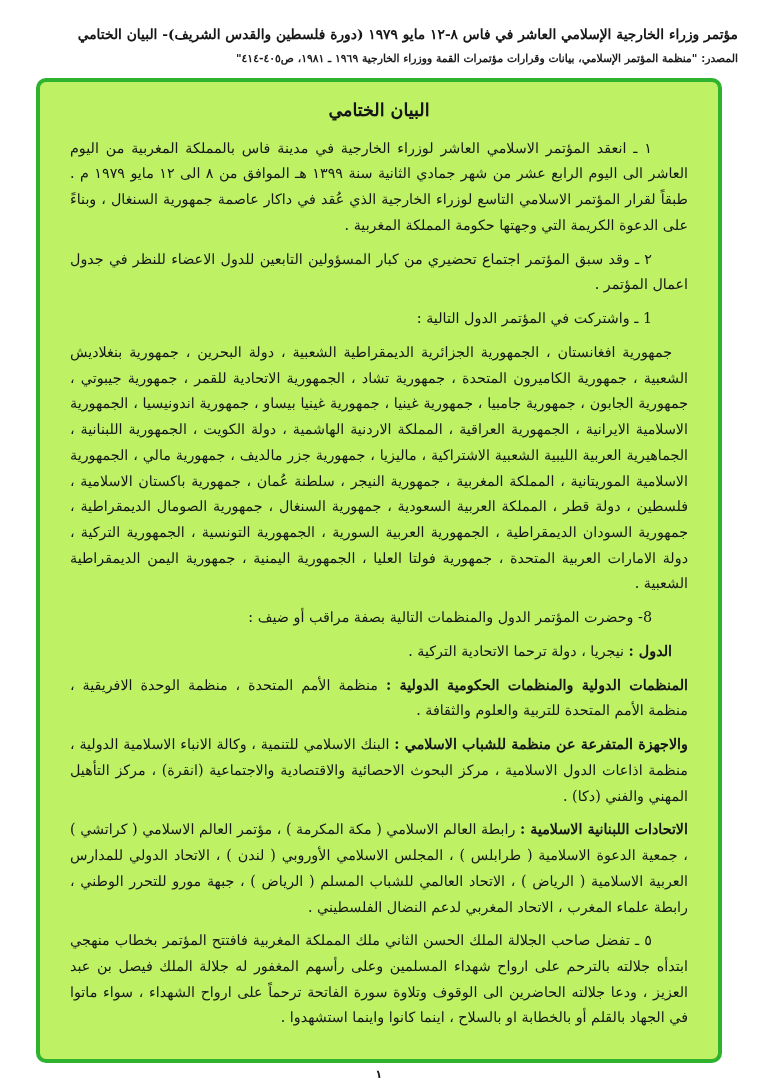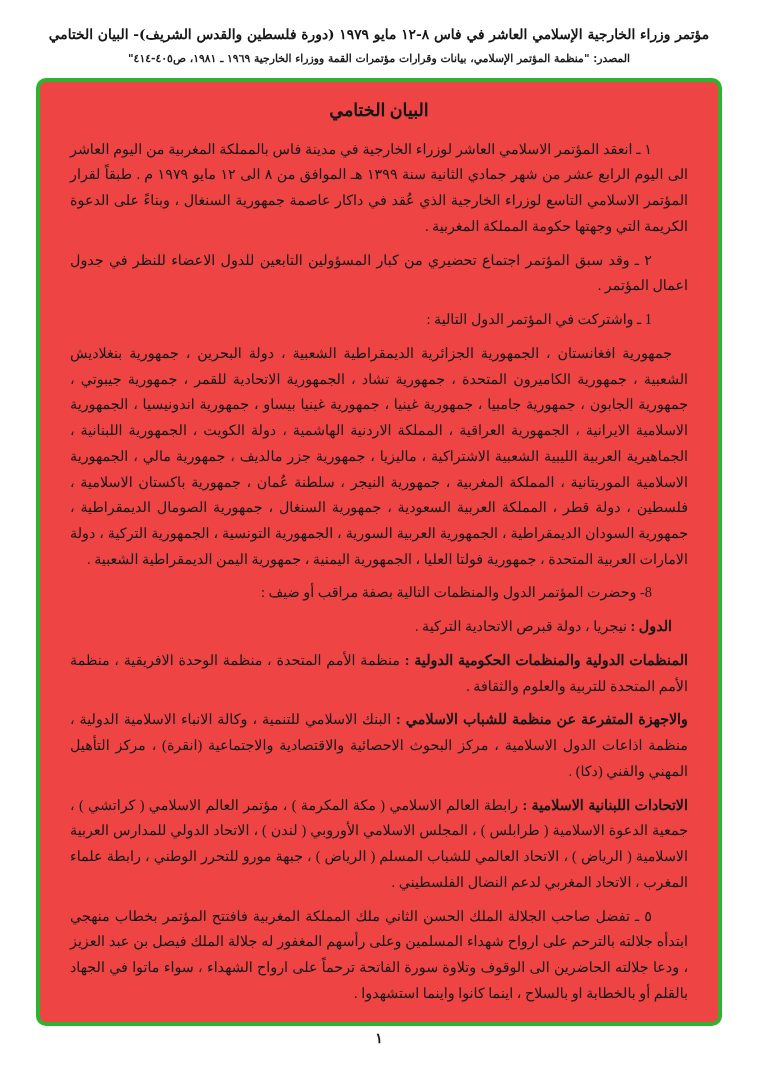--- a/index.html
+++ b/index.html
@@ -8,31 +8,30 @@
     width: 758px;
     height: 1078px;
     background: #ffffff;
     color: #161616;
     font-family: "DejaVu Serif", "Liberation Serif", serif;
     overflow: hidden;
     direction: rtl;
   }
   .page { width: 758px; height: 1078px; position: relative; }
 
-  .header { text-align: center; padding: 24px 20px 0; }
+  .header { text-align: right; padding: 24px 20px 0; }
   .h-title { font-weight: bold; font-size: 13.8px; line-height: 1.5; }
   .h-source { font-weight: bold; font-size: 10.8px; margin-top: 7px; color: #1c1c1c; }
 
   .frame {
     margin: 13px 36px 4px;
     border: 4px solid #2fb32f;
     border-radius: 10px;
-    padding: 14px 26px 8px;
-    background: #ef4444;
-    font-family: Liberation Serif, serif;
+    padding: 14px 26px 20px;
+    background: #bef264;
   }
 
   .doc-title {
     text-align: center;
     font-size: 17.5px;
     font-weight: bold;
     margin: 4px 0 16px;
   }
 
   .para {
@@ -73,21 +72,21 @@
     <p class="para indent">٢ ـ وقد سبق المؤتمر اجتماع تحضيري من كبار المسؤولين التابعين للدول الاعضاء للنظر في جدول اعمال المؤتمر .</p>
 
     <p class="para indent">1 ـ واشتركت في المؤتمر الدول التالية :</p>
 
     <p class="para small-indent">جمهورية افغانستان ، الجمهورية الجزائرية الديمقراطية الشعبية ، دولة البحرين ، جمهورية بنغلاديش الشعبية ، جمهورية الكاميرون المتحدة ، جمهورية تشاد ، الجمهورية الاتحادية للقمر ، جمهورية جيبوتي ، جمهورية الجابون ، جمهورية جامبيا ، جمهورية غينيا ، جمهورية غينيا بيساو ، جمهورية اندونيسيا ، الجمهورية الاسلامية الايرانية ، الجمهورية العراقية ، المملكة الاردنية الهاشمية ، دولة الكويت ، الجمهورية اللبنانية ، الجماهيرية العربية الليبية الشعبية الاشتراكية ، ماليزيا ، جمهورية جزر مالديف ، جمهورية مالي ، الجمهورية الاسلامية الموريتانية ، المملكة المغربية ، جمهورية النيجر ، سلطنة عُمان ، جمهورية باكستان الاسلامية ، فلسطين ، دولة قطر ، المملكة العربية السعودية ، جمهورية السنغال ، جمهورية الصومال الديمقراطية ، جمهورية السودان الديمقراطية ، الجمهورية العربية السورية ، الجمهورية التونسية ، الجمهورية التركية ، دولة الامارات العربية المتحدة ، جمهورية فولتا العليا ، الجمهورية اليمنية ، جمهورية اليمن الديمقراطية الشعبية .</p>
 
     <p class="para indent">8- وحضرت المؤتمر الدول والمنظمات التالية بصفة مراقب أو ضيف :</p>
 
     <p class="para small-indent no-top">
       <span class="bold">الدول :</span>
-      <span>نيجريا ، دولة قبرص الاتحادية التركية .</span>
+      <span>نيجريا ، دولة ترحما الاتحادية التركية .</span>
     </p>
 
     <p class="para">
       <span class="bold">المنظمات الدولية والمنظمات الحكومية الدولية :</span>
       <span>منظمة الأمم المتحدة ، منظمة الوحدة الافريقية ، منظمة الأمم المتحدة للتربية والعلوم والثقافة .</span>
     </p>
 
     <p class="para no-top">
       <span class="bold">والاجهزة المتفرعة عن منظمة للشباب الاسلامي :</span>
       <span>البنك الاسلامي للتنمية ، وكالة الانباء الاسلامية الدولية ، منظمة اذاعات الدول الاسلامية ، مركز البحوث الاحصائية والاقتصادية والاجتماعية (انقرة) ، مركز التأهيل المهني والفني (دكا) .</span>

